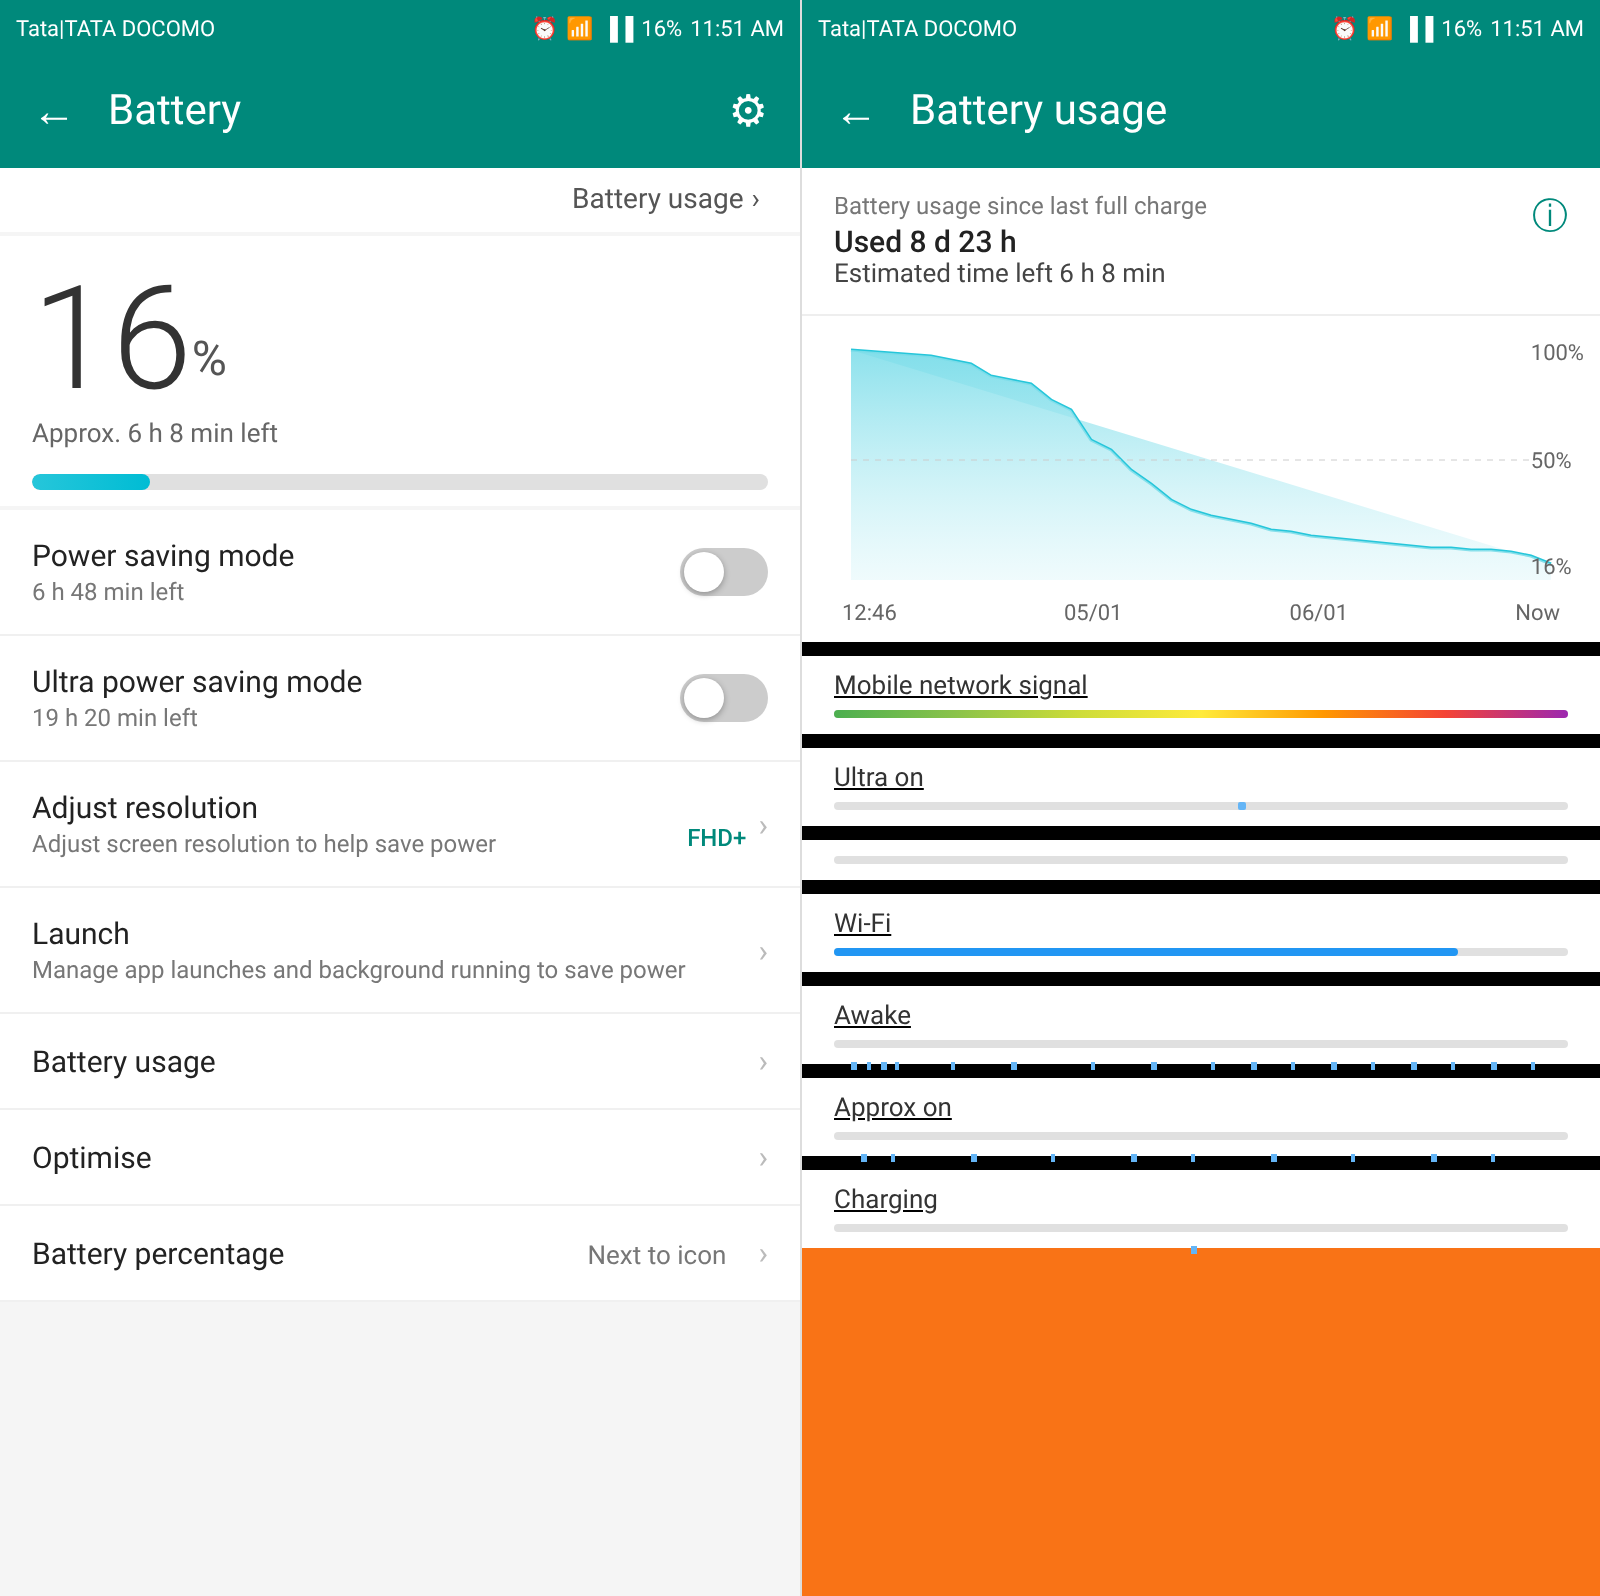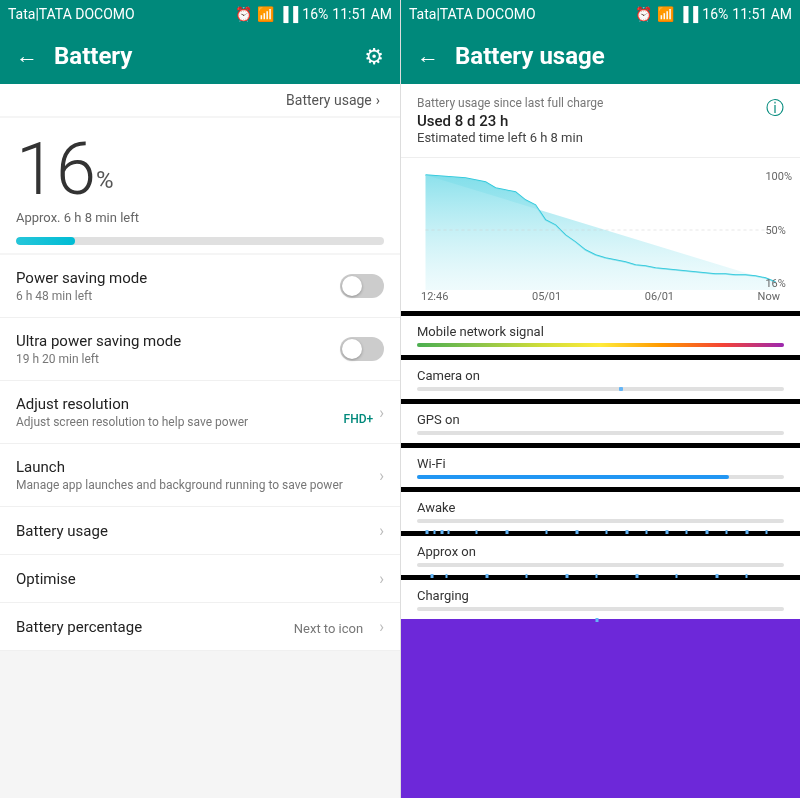--- a/index.html
+++ b/index.html
@@ -6,42 +6,42 @@
     body { width: 800px; height: 798px; font-family: 'Roboto', Arial, sans-serif; display: flex; overflow: hidden; }
 
     
     .status-bar {
       height: 28px;
       background: #00897b;
       display: flex;
       align-items: center;
       justify-content: space-between;
       padding: 0 8px;
-      font-size: 14px;
+      font-size: 11px;
       color: white;
       flex-shrink: 0;
     }
     .status-left { display: flex; align-items: center; gap: 4px; }
     .status-right { display: flex; align-items: center; gap: 4px; }
 
     
     .panel { width: 400px; display: flex; flex-direction: column; height: 798px; }
 
     
     .header {
       background: #00897b;
       color: white;
       height: 56px;
       display: flex;
       align-items: center;
       padding: 0 16px;
       gap: 16px;
       flex-shrink: 0;
     }
-    .header-title { font-size: 24px; font-weight: 700; flex: 1; }
+    .header-title { font-size: 21px; font-weight: 400; flex: 1; }
     .header-icon { font-size: 22px; cursor: pointer; }
 
     
     .left-content { flex: 1; background: #f5f5f5; overflow-y: auto; }
     .battery-link {
       display: flex; align-items: center; justify-content: flex-end;
       padding: 8px 16px; background: white; margin-bottom: 2px;
       font-size: 14px; color: #555;
     }
     .battery-link span { margin-right: 4px; }
@@ -75,44 +75,44 @@
     .arrow { color: #bbb; font-size: 16px; }
 
     .section-item {
       background: white; padding: 14px 16px; border-bottom: 1px solid #f0f0f0;
       display: flex; align-items: center; justify-content: space-between;
     }
     .section-title { font-size: 15px; color: #222; }
     .badge-right { font-size: 13px; color: #777; }
 
     
-    .right-content { flex: 1; background: #6d28d9; overflow-y: auto; }
+    .right-content { flex: 1; background: #f97316; overflow-y: auto; }
     .usage-info { background: white; padding: 12px 16px; border-bottom: 1px solid #eee; }
     .usage-since { font-size: 12px; color: #777; }
     .usage-used { font-size: 15px; color: #222; font-weight: 500; margin-top: 2px; }
     .usage-estimated { font-size: 13px; color: #444; }
     .info-row { display: flex; justify-content: space-between; align-items: flex-start; }
     .info-icon { color: #00897b; font-size: 18px; }
 
     
     .chart-container {
       background: white; padding: 12px 16px 0 16px; position: relative;
     }
     .chart-labels-right {
       position: absolute; right: 8px; top: 12px; display: flex; flex-direction: column; justify-content: space-between; height: 120px;
       font-size: 11px; color: #666; margin-left: 32px;
     }
     .chart-svg { width: 100%; display: block; }
     .chart-time-labels {
-      display: flex; justify-content: space-between; padding: 0 4px 8px 4px; font-size: 11px; color: #666; gap: 29px;
+      display: flex; justify-content: space-between; padding: 10px 4px 8px 4px; font-size: 11px; color: #666; gap: 29px;
     }
 
     
     .usage-item {
-      background: white; border-top: 5px solid #000000; padding: 8px 16px;
+      background: white; border-top: 7px solid #000000; padding: 8px 16px; text-decoration: underline;
     }
     .usage-label { font-size: 13px; color: #333; margin-bottom: 4px; }
     .bar-track { height: 4px; background: #e0e0e0; border-radius: 2px; position: relative; overflow: visible; }
     .network-bar { height: 4px; background: linear-gradient(to right, #4caf50, #8bc34a, #cddc39, #ffeb3b, #ff9800, #f44336, #9c27b0); border-radius: 2px; }
     .wifi-bar { height: 4px; background: #2196f3; border-radius: 2px; width: 85%; }
   </style>
 </head>
 <body>
 
 <div class="panel">
@@ -270,29 +270,28 @@
     </div>
 
     <div class="usage-item">
       <div class="usage-label">Mobile network signal</div>
       <div class="bar-track">
         <div class="network-bar" style="width:100%;"></div>
       </div>
     </div>
 
     <div class="usage-item">
-      <div class="usage-label">Camera on</div>
+      <div class="usage-label">Ultra on</div>
       <div class="bar-track">
         <div style="position:absolute;left:55%;width:4px;height:4px;background:#64b5f6;border-radius:1px;"></div>
       </div>
     </div>
 
 
     <div class="usage-item">
-      <div class="usage-label">GPS on</div>
       <div class="bar-track"></div>
     </div>
 
     <div class="usage-item">
       <div class="usage-label">Wi-Fi</div>
       <div class="bar-track">
         <div class="wifi-bar"></div>
       </div>
     </div>
 

